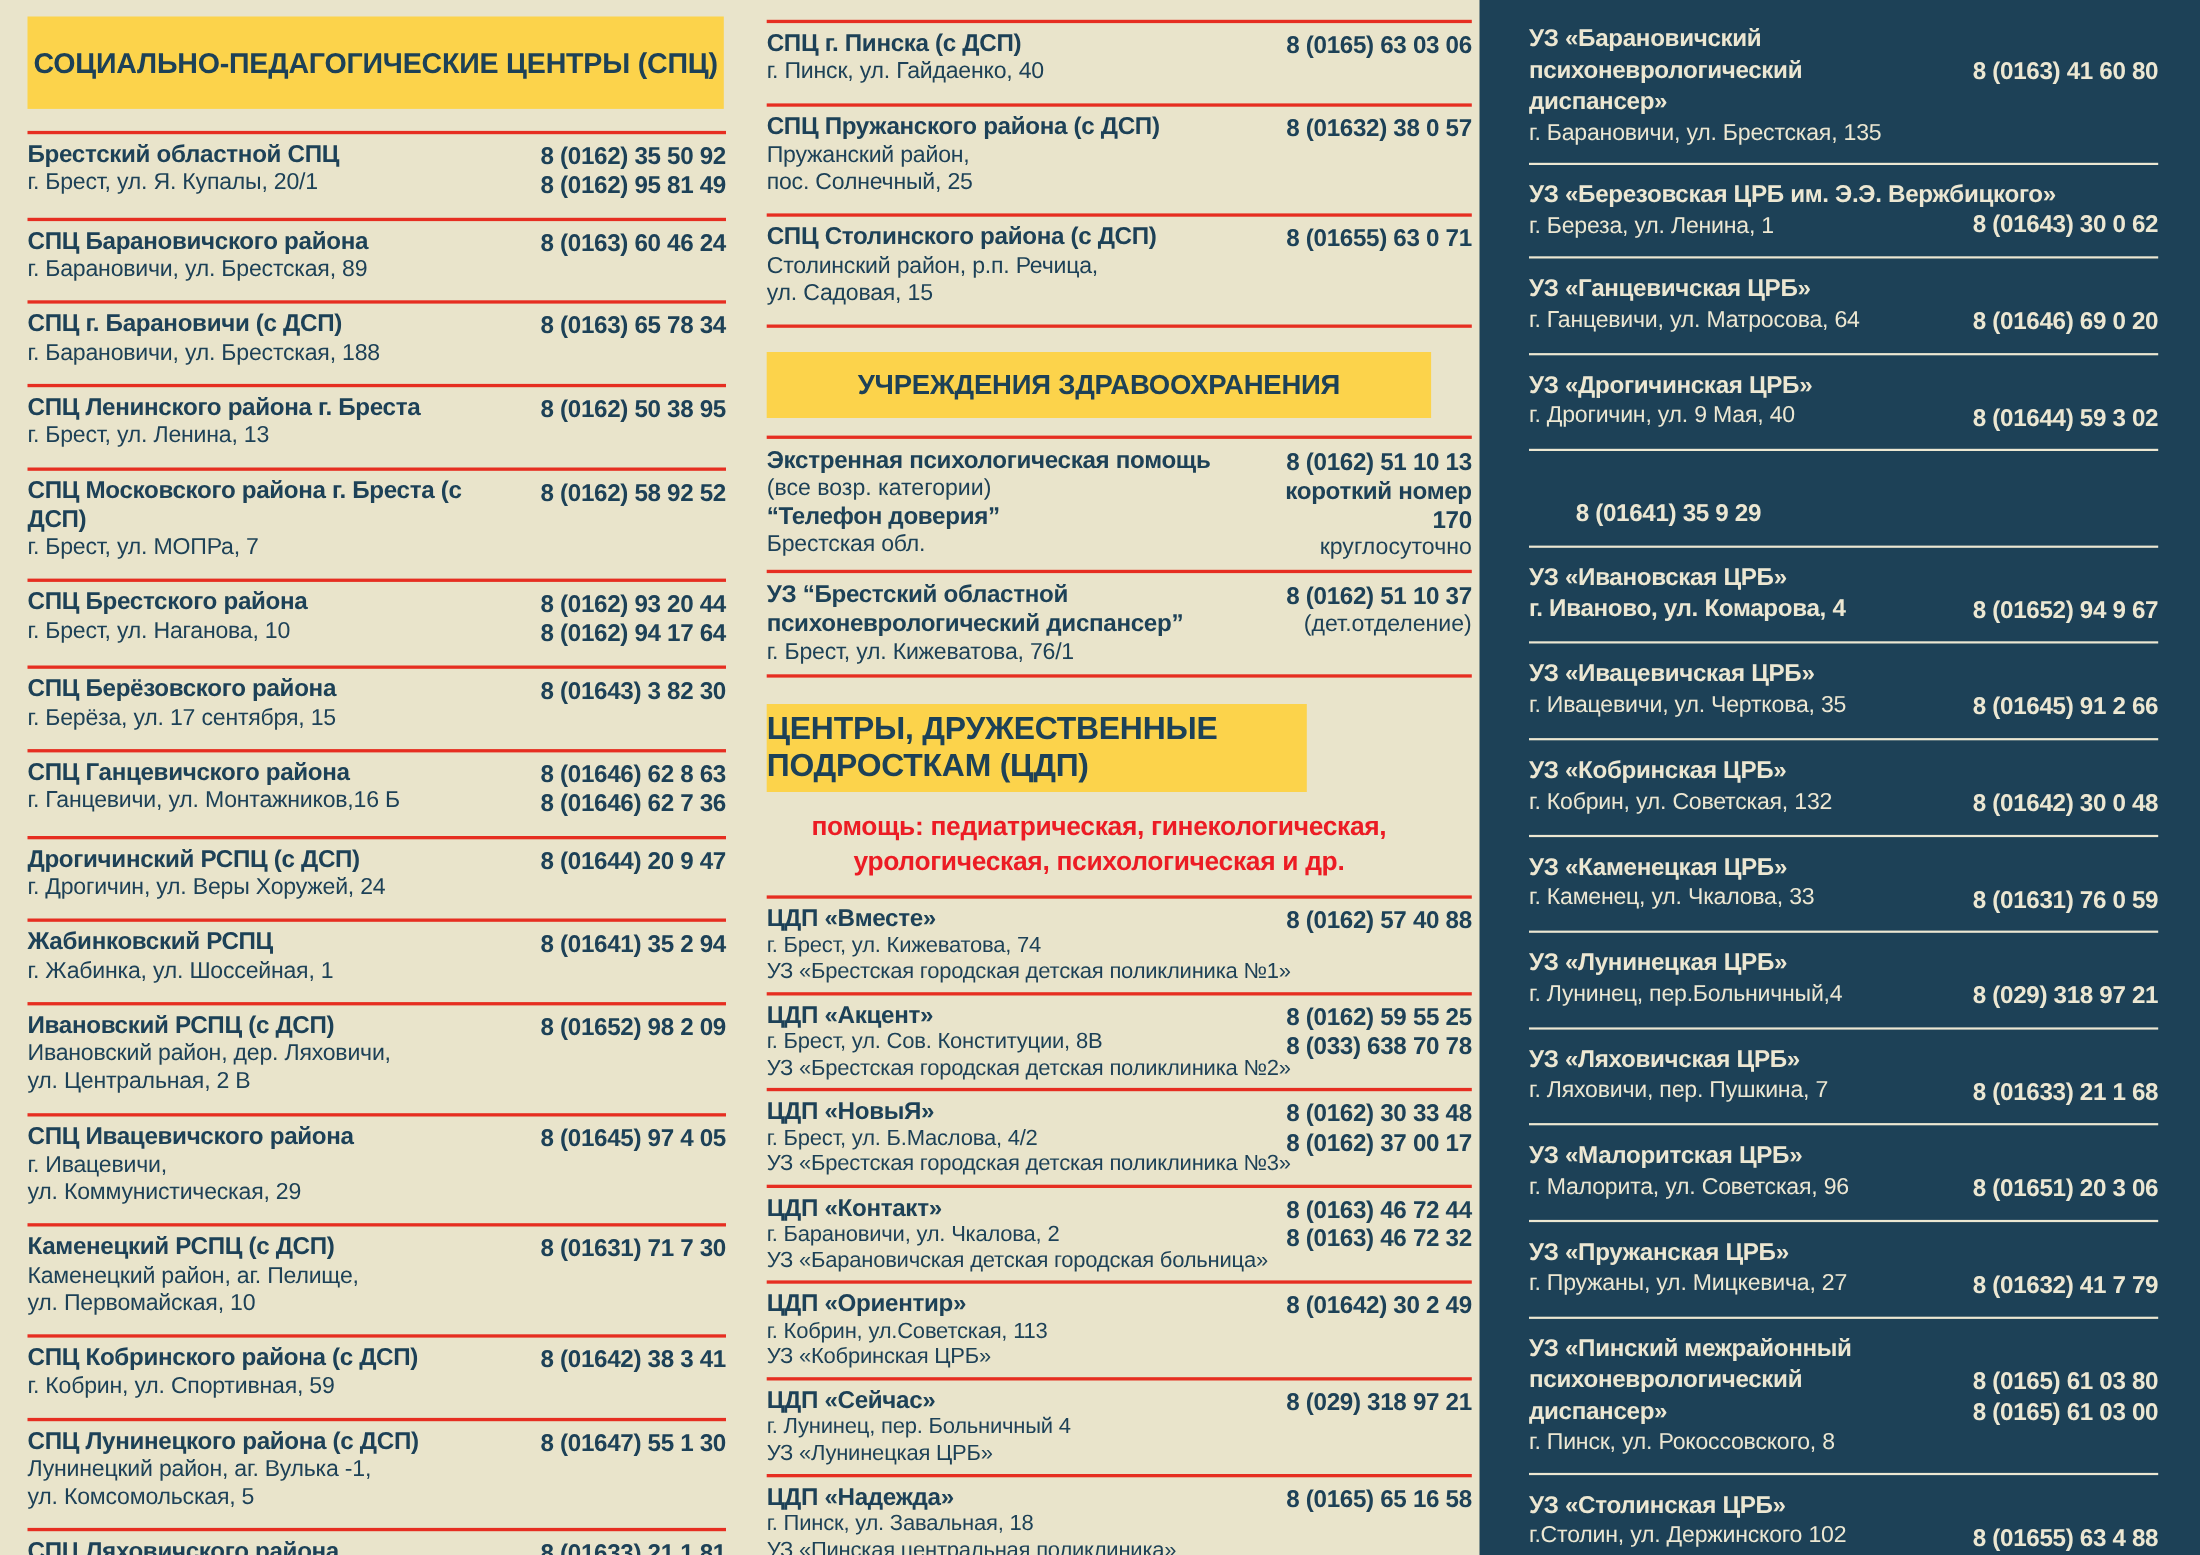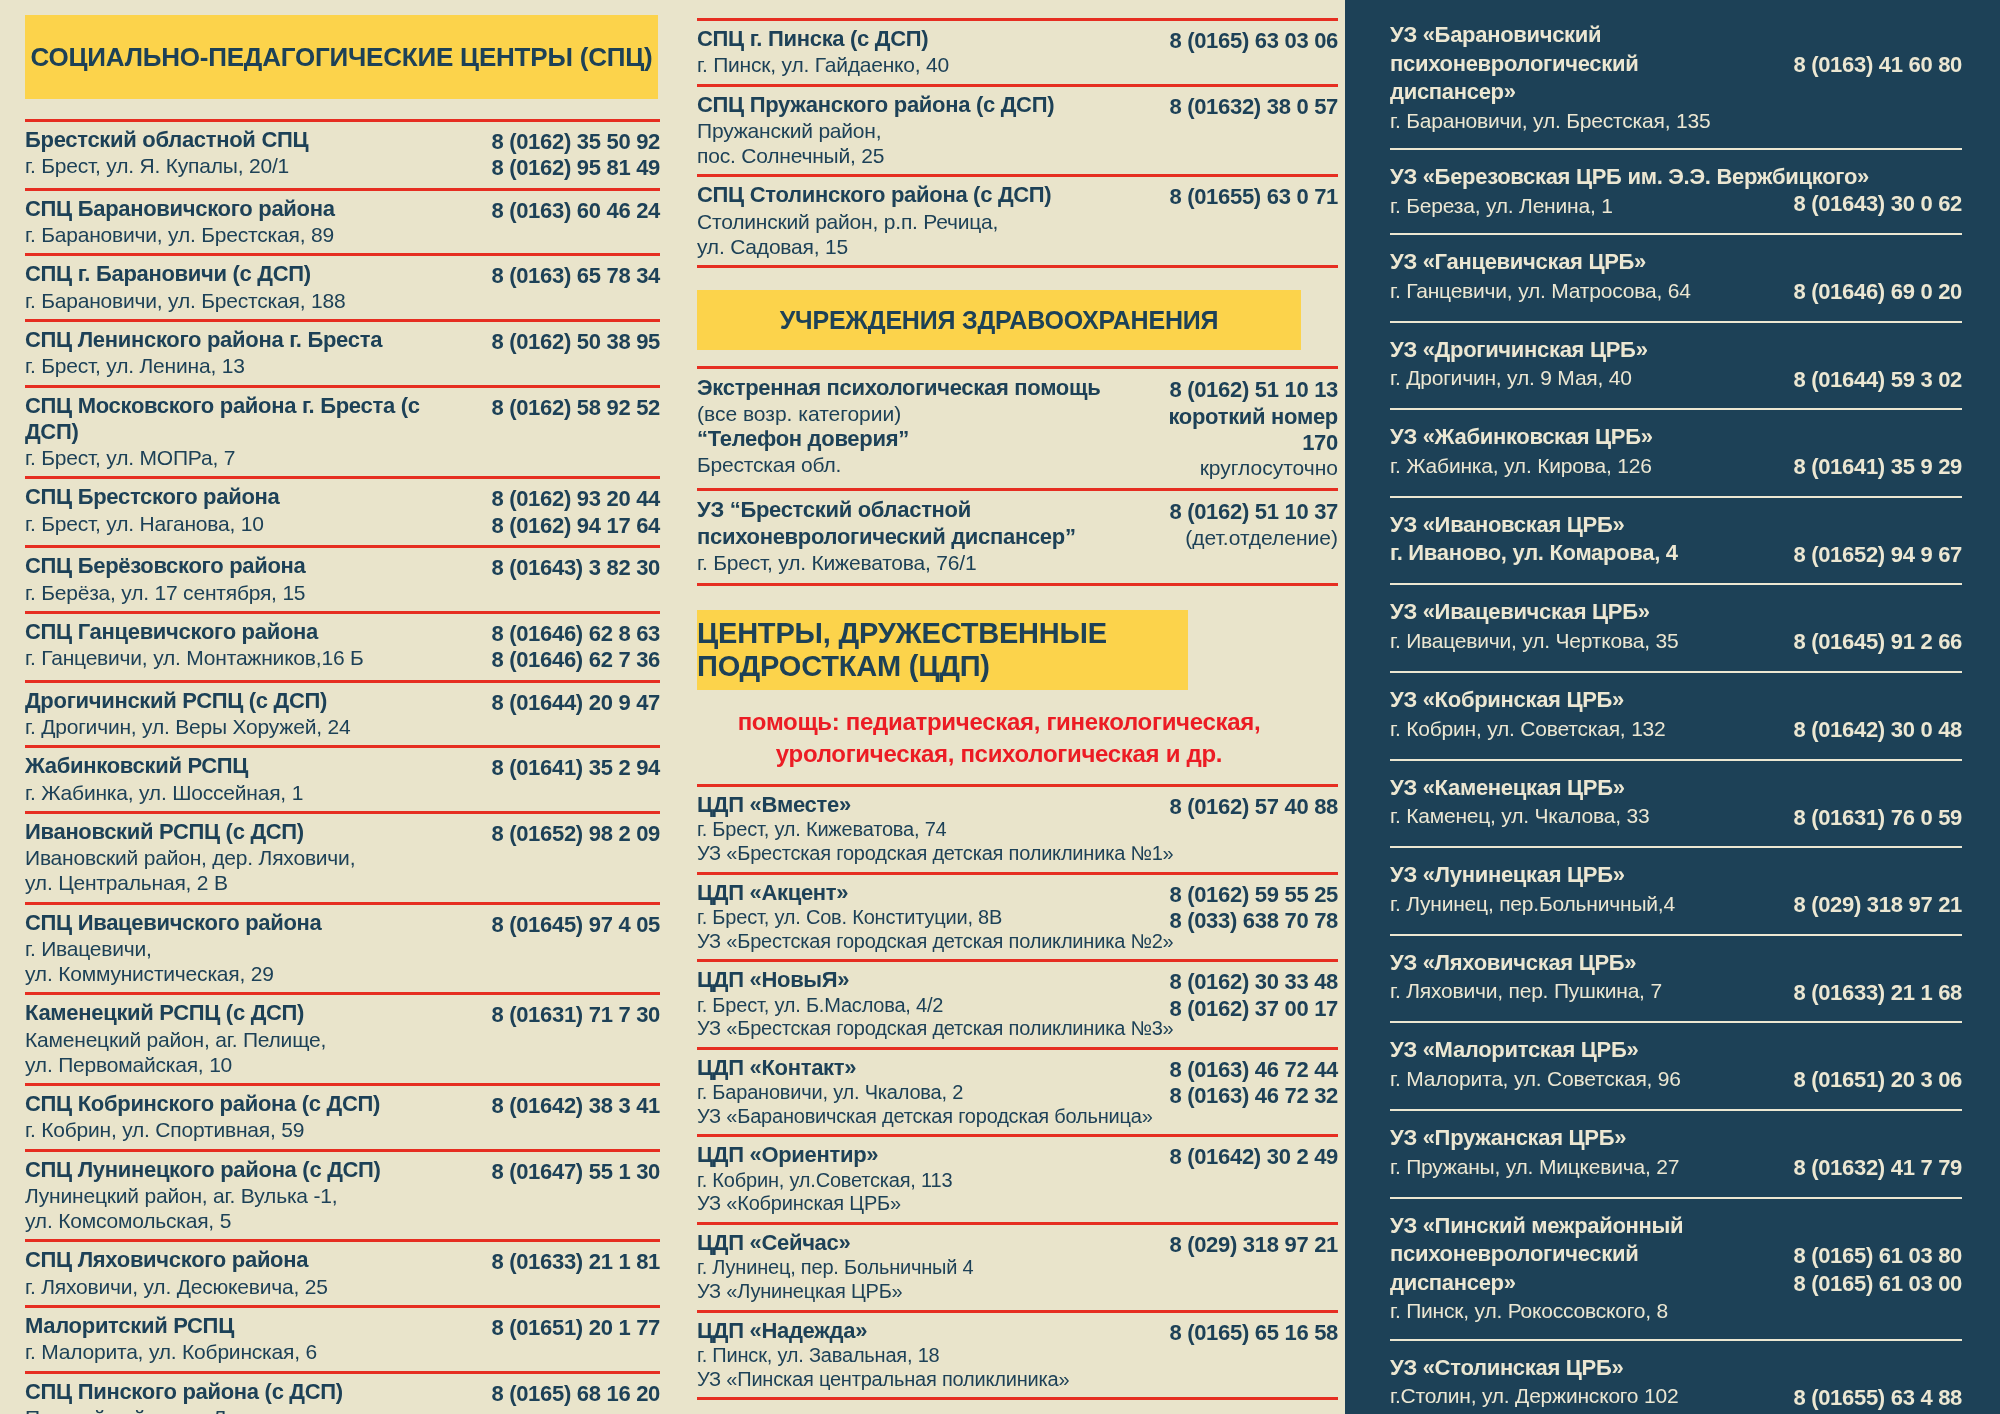--- a/index.html
+++ b/index.html
@@ -32,21 +32,21 @@
     color:#ec1c24; font-weight:bold; font-size:24px; line-height:1.33;
     text-align:center; white-space:pre-line; margin:16px 0 14px;
     width:604px; letter-spacing:-0.3px;
   }
 
   .list { border-bottom:3px solid #e62e21; }
   .list .entry { border-top:3px solid #e62e21; }
 
   .entry {
     display:flex; justify-content:space-between;
-    padding:5px 0 6px; position:relative;
+    padding:5px 0 16px; position:relative;
   }
   .e-left { flex:1 1 auto; min-width:0; }
   .e-right { flex:0 0 auto; min-width:205px; text-align:right; padding-top:2px; margin-left:6px; }
   .e-title, .e-title2 {
     font-weight:bold; font-size:22px; line-height:1.2;
     white-space:pre-line; letter-spacing:-0.3px;
   }
   .e-note { font-weight:normal; font-size:21px; white-space:pre-line; }
   .e-sub { font-size:21px; line-height:1.2; white-space:pre-line; letter-spacing:-0.2px; }
   .e-phone { font-weight:bold; font-size:22px; line-height:1.2; white-space:pre-line; letter-spacing:-0.3px; }
@@ -498,25 +498,20 @@
       <div class="e-tline"><span class="e-title">УЗ «Дрогичинская ЦРБ»</span></div>
 
       <div class="e-sub">г. Дрогичин, ул. 9 Мая, 40</div>
     </div>
     <div class="e-right">
       <div class="e-phone">8 (01644) 59 3 02</div>
 
     </div>
   </div>
         <div class="entry">
-    <div class="e-left">
-      <div class="e-tline"><span class="e-title">УЗ «Жабинковская ЦРБ»</span></div>
-
-      <div class="e-sub">г. Жабинка, ул. Кирова, 126</div>
-    </div>
     <div class="e-right">
       <div class="e-phone">8 (01641) 35 9 29</div>
 
     </div>
   </div>
         <div class="entry">
     <div class="e-left">
       <div class="e-tline"><span class="e-title">УЗ «Ивановская ЦРБ»
 г. Иваново, ул. Комарова, 4</span></div>
 

